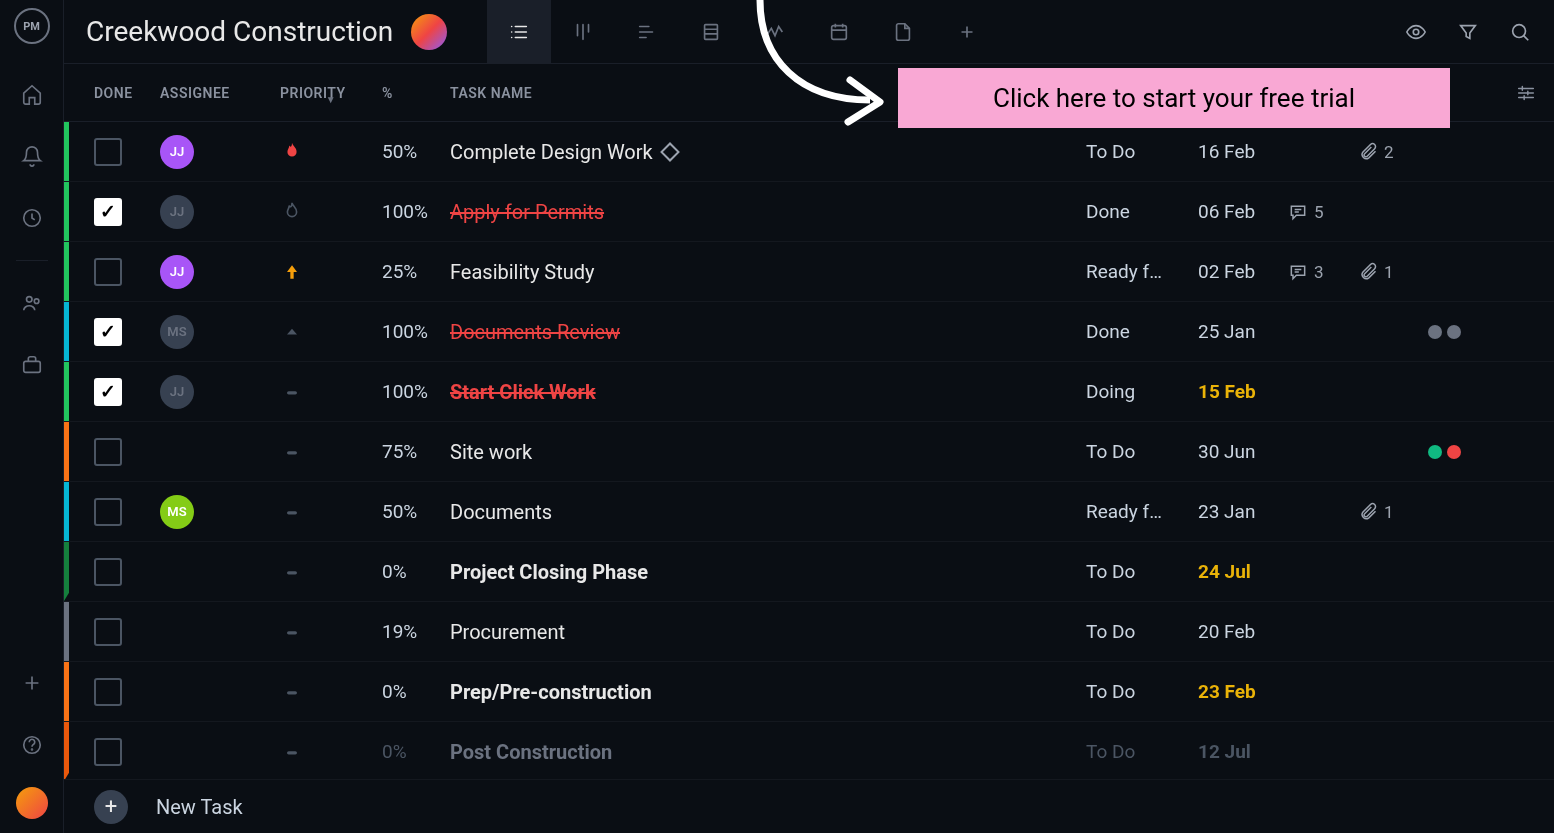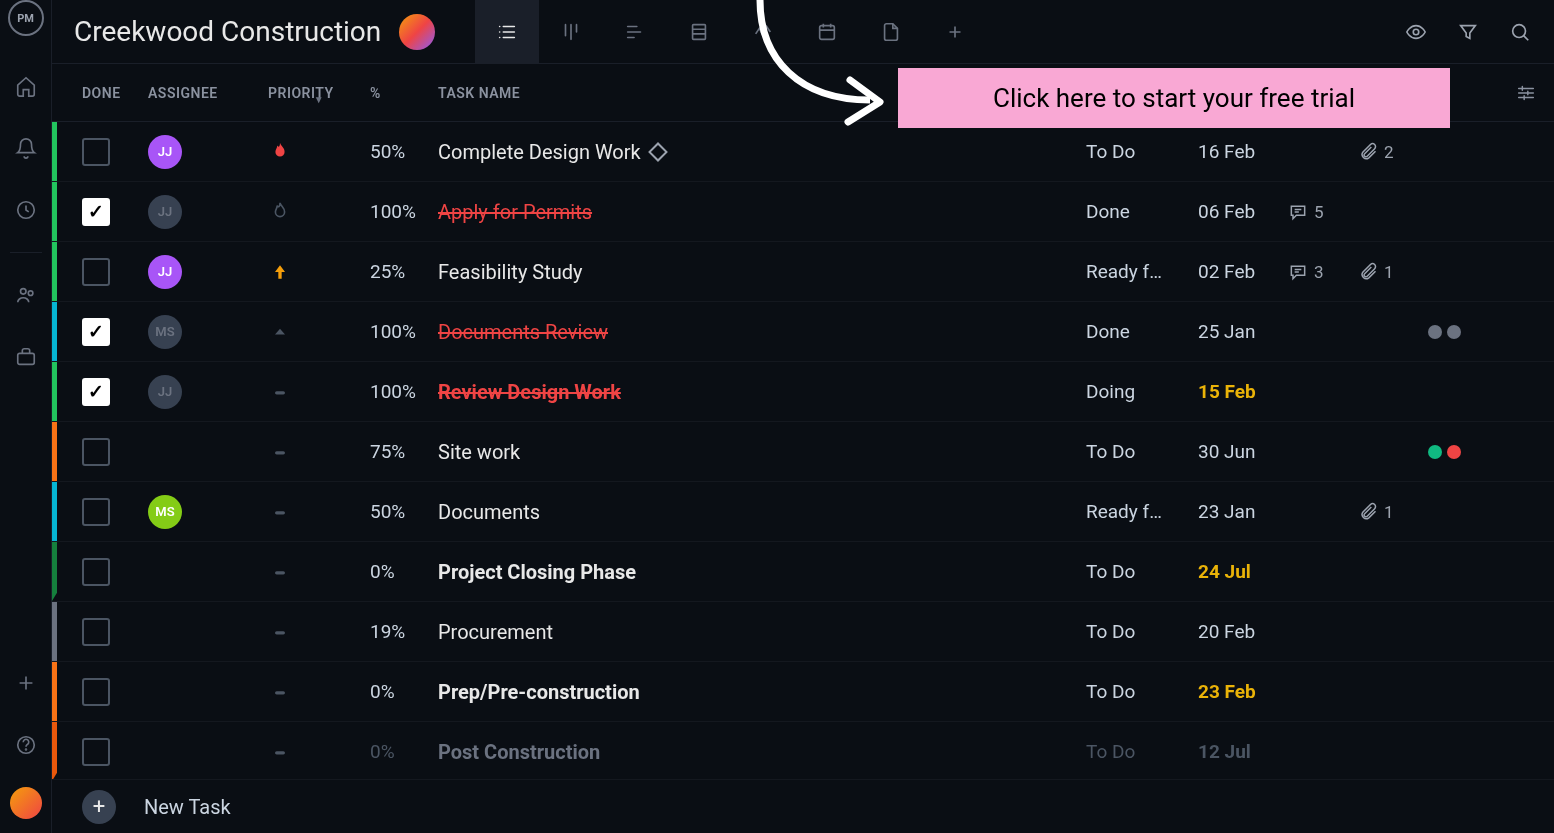--- a/index.html
+++ b/index.html
@@ -6,27 +6,27 @@
 body {
   font-family: -apple-system, BlinkMacSystemFont, "Segoe UI", Roboto, sans-serif;
   background: #0a0e14;
   color: #e8e8e8;
   width: 1554px;
   height: 833px;
   overflow: hidden;
   display: flex;
 }
 .left-rail {
-  width: 52px;
+  width: 64px;
   background: #0a0e14;
   border-right: 1px solid #1a1f29;
   display: flex;
   flex-direction: column;
   align-items: center;
-  padding-top: 0;
+  padding-top: 8px;
 }
 .logo {
   width: 36px; height: 36px;
   border: 2px solid #6b7280;
   border-radius: 50%;
   display: flex; align-items: center; justify-content: center;
   font-size: 11px; font-weight: 700; color: #9ca3af;
   margin-bottom: 30px;
 }
 .rail-icon {
@@ -467,21 +467,21 @@
           </div>
           <div class="col-priority">
             <div class="priority-icon">
               <svg viewBox="0 0 24 24" width="20" height="20">
                 <rect x="6" y="11" width="12" height="4" rx="2" fill="#4b5563"></rect>
               </svg>
             </div>
           </div>
           <div class="col-pct"><span class="pct">100%</span></div>
           <div class="col-task">
-            <span class="task-name done-t bold">Review Design Work </span>
+            <span class="task-name done-t bold">Start Click Work </span>
           </div>
           <div class="col-status"><span class="status">Doing</span></div>
           <div class="col-due"><span class="due bold">15 Feb</span></div>
           <div class="col-meta1"></div>
           <div class="col-meta2"></div>
           <div class="col-tags"></div>
           <div class="col-settings"></div>
         </div>
         <div class="row">
           <div class="row-stripe stripe-orange"></div>

